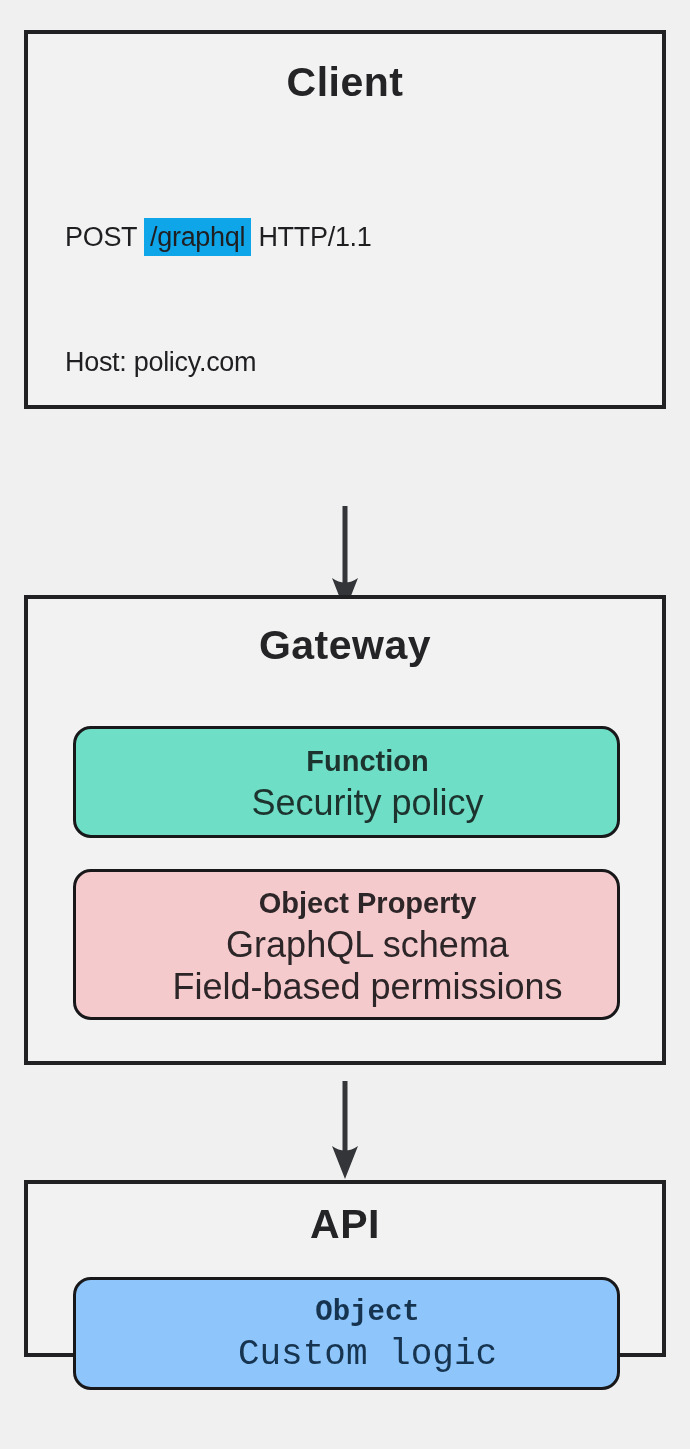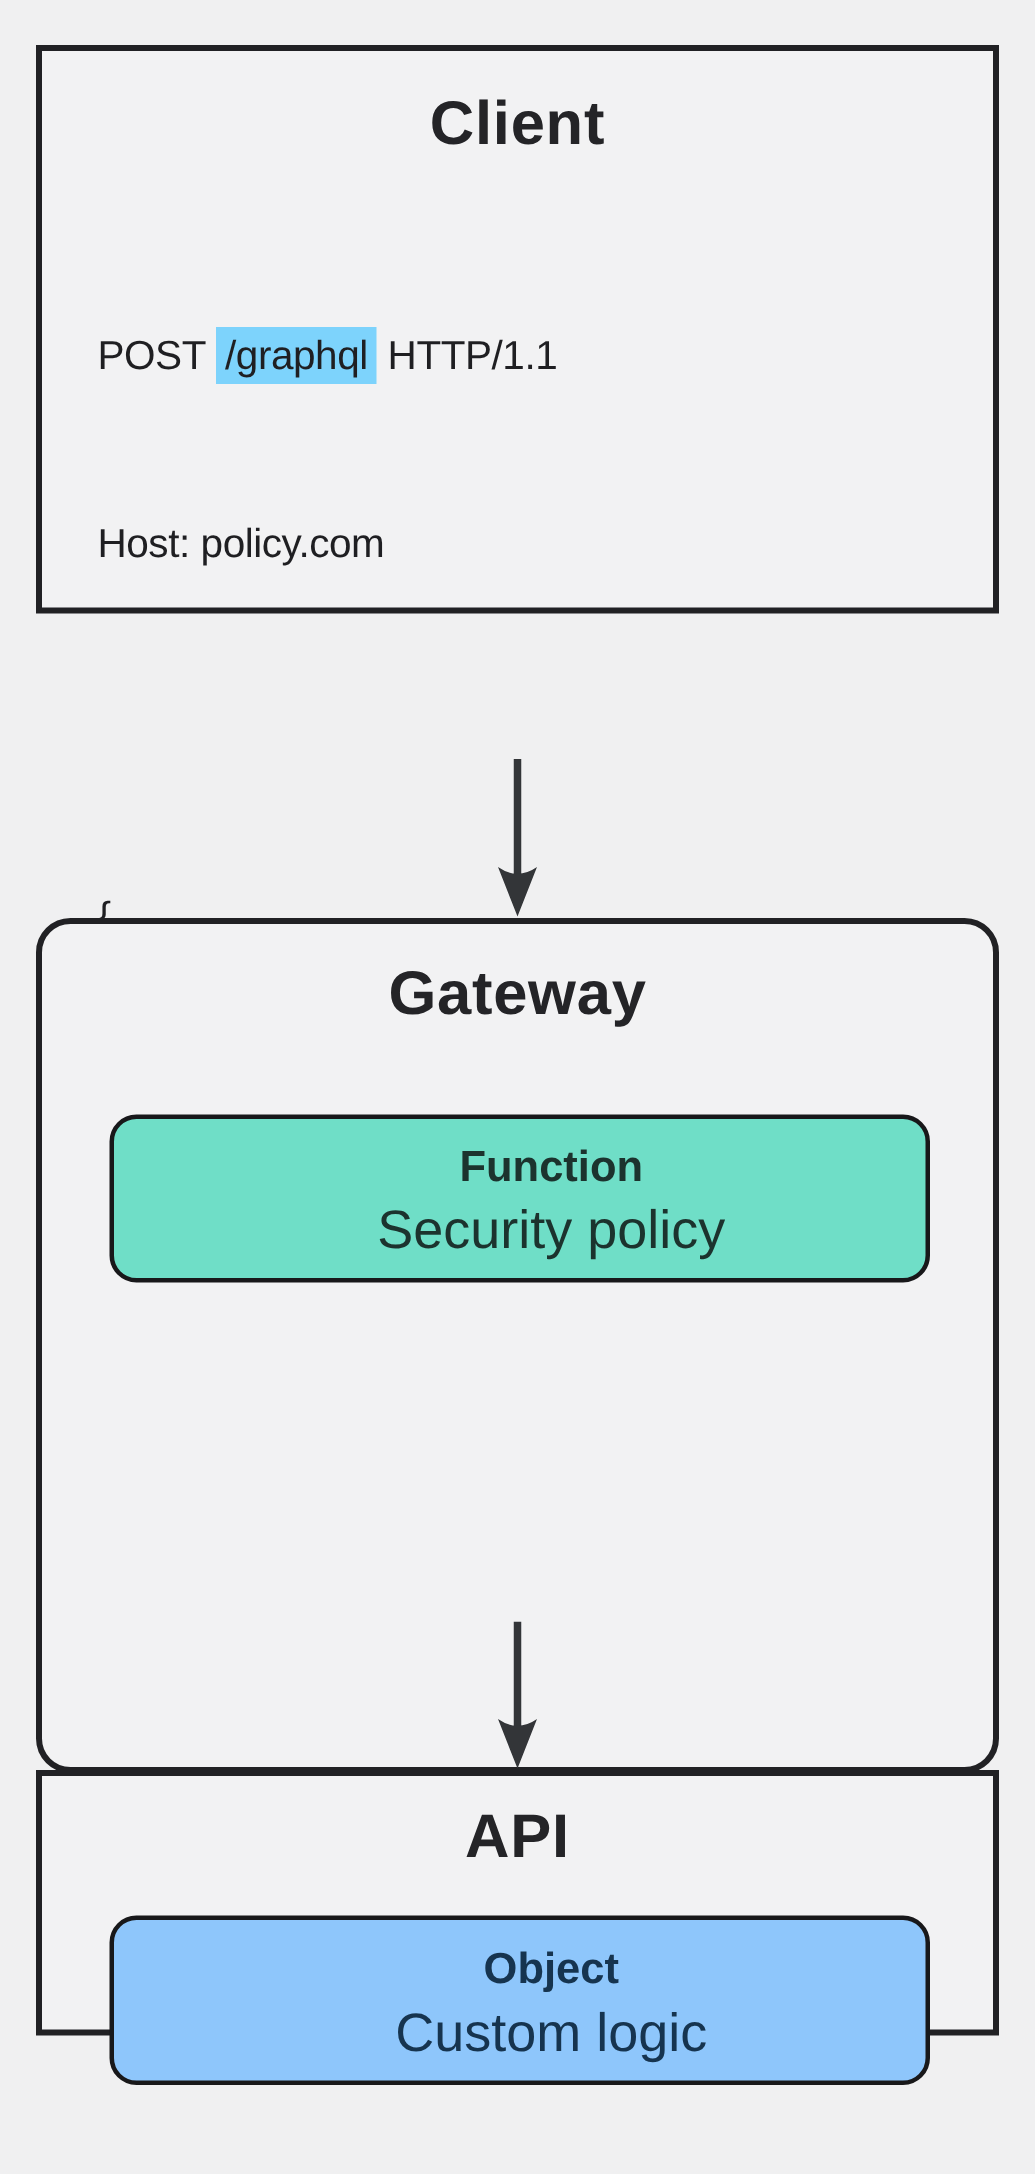--- a/index.html
+++ b/index.html
@@ -15,21 +15,21 @@
   
   .section {
     position: absolute;
     left: 24px;
     width: 642px;
     background: #f2f2f3;
     border: 4px solid #212124;
     box-sizing: border-box;
   }
   #client-section  { top: 30px;   height: 379px; }
-  #gateway-section { top: 612px;  height: 570px; border-radius: 23px; }
+  #gateway-section { top: 595px;  height: 470px; }
   #api-section     { top: 1180px; height: 177px; }
 
   .section-title {
     text-align: center;
     font-size: 41px;
     font-weight: 700;
     line-height: 44px;
     margin-top: 24px;
     color: #242427;
     letter-spacing: 0.5px;
@@ -43,21 +43,21 @@
     font-size: 27px;
     line-height: 41.5px;
     letter-spacing: -0.3px;
     white-space: pre;
     color: #1f1f22;
   }
   .code .blank { height: 41.5px; }
   .hl {
     padding: 4px 4px;
   }
-  .hl-teal { background: #7dd3fc; padding: 4px 6px; }
+  .hl-teal { background: #0ea5e9; padding: 4px 6px; }
   .hl-pink { background: #f3c6c9; }
   .hl-pink-pad { background: #f3c6c9; padding: 4px 8px; }
   .hl-blue { background: #85bcf4; }
 
   
   .card {
     position: absolute;
     left: 45px;
     width: 547px;
     box-sizing: border-box;
@@ -80,20 +80,21 @@
   }
   #object-property-card {
     top: 270px; height: 151px;
     background: #f5cacd;
     color: #2d2628;
   }
   #object-card {
     top: 93px; height: 113px;
     background: #8ec6fb;
     color: #16344f;
+    font-family: Liberation Mono, monospace;
   }
 
   
   .arrow { position: absolute; left: 325px; width: 40px; }
   #arrow-client-gateway { top: 506px; height: 106px; }
   #arrow-gateway-api    { top: 1081px; height: 99px; }
 </style>
 </head>
 <body>
 
@@ -116,20 +117,25 @@
     <path d="M20 105 L7 72 Q20 81 33 72 Z" fill="#333538"></path>
   </svg>
 </div>
 
 <div class="section" id="gateway-section">
   <div class="section-title">Gateway</div>
   <div class="card" id="function-card">
     <div class="card-title">Function</div>
     <div class="card-line">Security policy</div>
   </div>
+  <div class="card" id="object-property-card">
+    <div class="card-title">Object Property</div>
+    <div class="card-line">GraphQL schema</div>
+    <div class="card-line">Field-based permissions</div>
+  </div>
 </div>
 
 <div class="arrow" id="arrow-gateway-api">
   <svg width="40" height="99" viewBox="0 0 40 99">
     <line x1="20" y1="0" x2="20" y2="87" stroke="#333538" stroke-width="5"></line>
     <path d="M20 98 L7 65 Q20 74 33 65 Z" fill="#333538"></path>
   </svg>
 </div>
 
 <div class="section" id="api-section">

